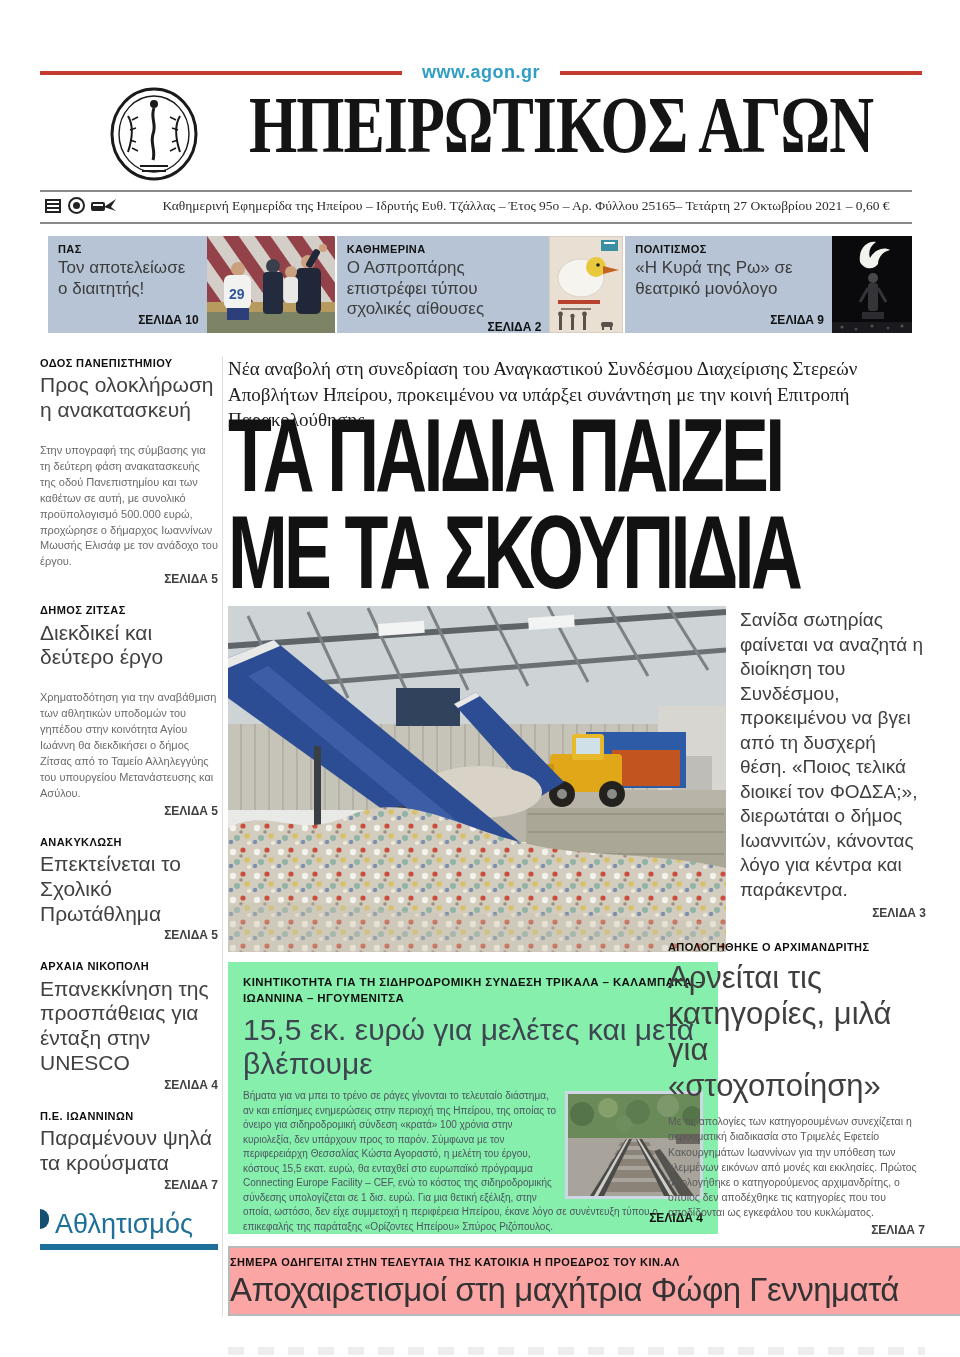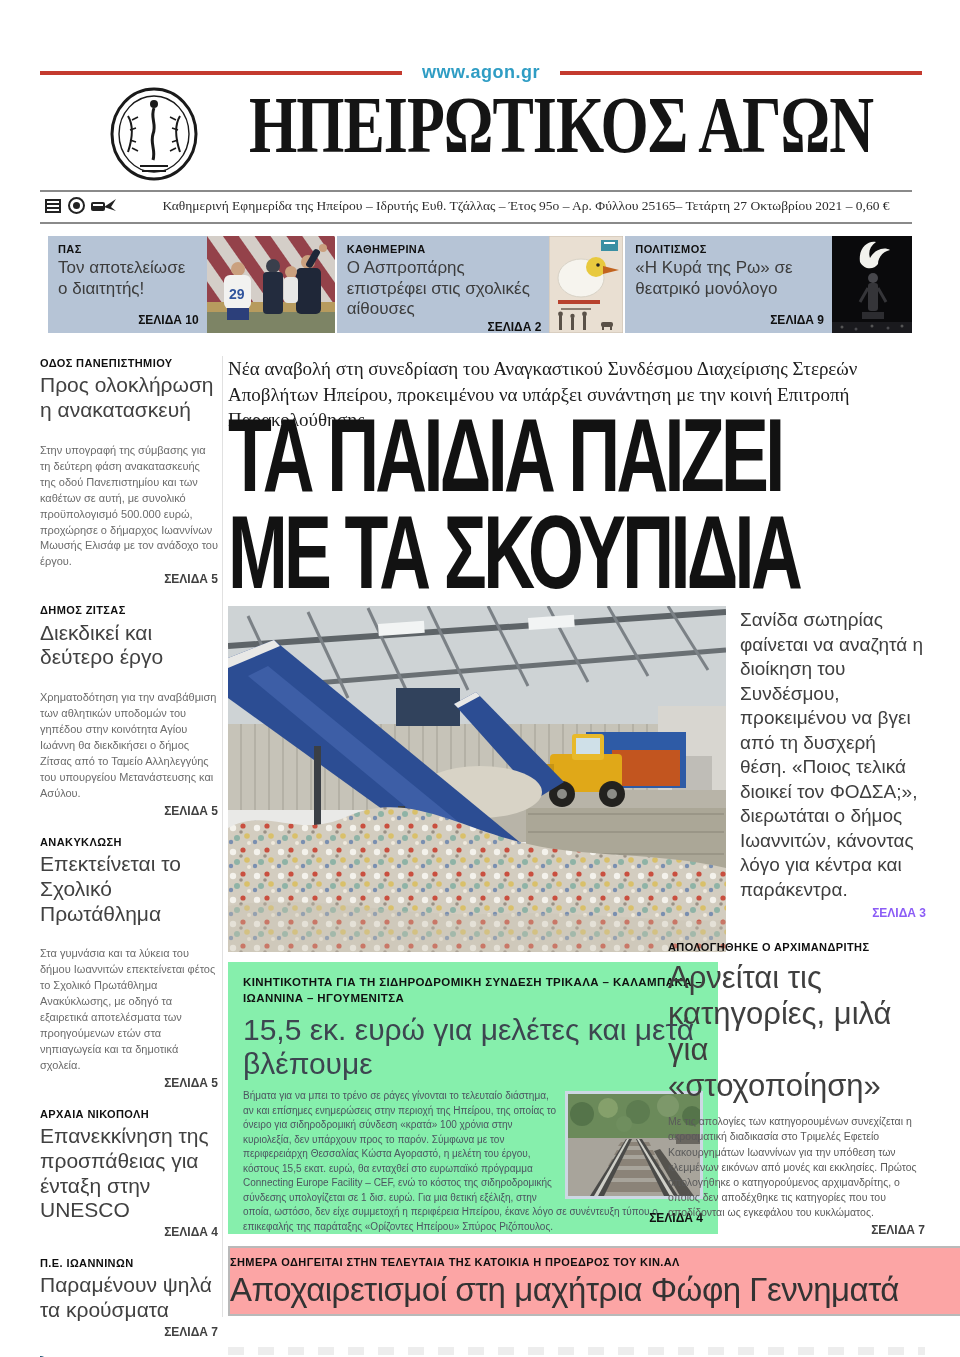--- a/index.html
+++ b/index.html
@@ -52,21 +52,21 @@
   
   .standfirst{font-family:"Liberation Serif",serif;font-size:19px;line-height:1.35;color:#202020;width:100%;}
   .mega-wrap{position:absolute;left:0;top:54px;width:697px;}
   .mega-line{
     font-weight:800;font-size:78px;letter-spacing:-4px;color:#121212;white-space:nowrap;
     transform:scale(.92,1.33);transform-origin:0 60%;height:97px;line-height:97px;
   }
   .photo-box{position:absolute;left:0;top:250px;width:498px;height:346px;background:#e9e9e7;}
   .side-text{position:absolute;left:512px;top:252px;width:186px;}
   .side-copy{font-size:19px;line-height:24.5px;color:#3f3f3f;}
-  .side-page{font-weight:700;font-size:12px;color:#8b5cf6;text-align:right;margin-top:4px;}
+  .side-page{font-weight:700;font-size:12px;color:#404040;text-align:right;margin-top:4px;}
   
   .rail-box{position:absolute;left:0;top:606px;width:490px;height:272px;background:#86efac;padding:13px 15px;box-sizing:border-box;}
   .rail-kicker{font-weight:700;font-size:11.5px;letter-spacing:.4px;color:#101010;line-height:1.35;}
   .rail-headline{font-size:30px;line-height:1.12;color:#3d4550;font-weight:400;margin-top:7px;}
   .rail-body{font-size:10px;line-height:1.45;color:#4c5560;margin-top:9px;}
   .rail-img{float:right;margin:2px 0 4px 8px;border:3px solid #cdd8e4;}
   .rail-page{position:absolute;right:15px;bottom:9px;font-weight:700;font-size:12px;color:#101010;}
   
   .court{position:absolute;left:440px;top:584px;width:257px;}
   .court-headline{font-size:31px;line-height:1.16;color:#3f3f3f;font-weight:400;margin-top:6px;}
@@ -163,21 +163,21 @@
         <circle cx="116" cy="12" r="4" fill="#caa07e"></circle>
         <circle cx="84" cy="36" r="6" fill="#caa07e"></circle>
         <rect x="77" y="41" width="14" height="26" rx="4" fill="#e8e8e6"></rect>
       </svg>
     </div>
   </div>
 
   <div class="teaser">
     <div class="teaser-text">
       <div class="teaser-kicker">ΚΑΘΗΜΕΡΙΝΑ</div>
-      <div class="teaser-headline">Ο Ασπροπάρης επιστρέφει στις σχολικές αίθουσες</div>
+      <div class="teaser-headline">Ο Ασπροπάρης επιστρέφει τύπου σχολικές αίθουσες</div>
       <div class="teaser-page">ΣΕΛΙΔΑ 2</div>
     </div>
     <div class="teaser-img">
       <svg width="74" height="97" viewBox="0 0 74 97">
         <rect width="74" height="97" fill="#e9dfd2" stroke="#c9bdae"></rect>
         <rect x="52" y="4" width="17" height="11" fill="#3a8fa3"></rect>
         <rect x="55" y="6" width="11" height="2" fill="#fff"></rect>
         <ellipse cx="32" cy="42" rx="23" ry="19" fill="#f6f4ee" stroke="#d8d2c6"></ellipse>
         <circle cx="47" cy="31" r="10" fill="#e8c93e"></circle>
         <path d="M54 30 L70 34 L54 38 Z" fill="#c2641f"></path>
@@ -236,21 +236,20 @@
   <div class="lc-article">
     <div class="kicker">ΔΗΜΟΣ ΖΙΤΣΑΣ</div>
     <div class="h-thin">Διεκδικεί και δεύτερο έργο</div>
     <div class="body-gray">Χρηματοδότηση για την αναβάθμιση των αθλητικών υποδομών του γηπέδου στην κοινότητα Αγίου Ιωάννη θα διεκδικήσει ο δήμος Ζίτσας από το Ταμείο Αλληλεγγύης του υπουργείου Μετανάστευσης και Ασύλου.</div>
     <div class="pageref">ΣΕΛΙΔΑ 5</div>
   </div>
 
   <div class="lc-article">
     <div class="kicker">ΑΝΑΚΥΚΛΩΣΗ</div>
     <div class="h-thin">Επεκτείνεται το Σχολικό Πρωτάθλημα</div>
-    <div class="body-gray">Στα γυμνάσια και τα λύκεια του δήμου Ιωαννιτών επεκτείνεται φέτος το Σχολικό Πρωτάθλημα Ανακύκλωσης, με οδηγό τα εξαιρετικά αποτελέσματα των προηγούμενων ετών στα νηπιαγωγεία και τα δημοτικά σχολεία.</div>
     <div class="pageref">ΣΕΛΙΔΑ 5</div>
   </div>
 
   <div class="lc-article">
     <div class="kicker">ΑΡΧΑΙΑ ΝΙΚΟΠΟΛΗ</div>
     <div class="h-thin">Επανεκκίνηση της προσπάθειας για ένταξη στην UNESCO</div>
     <div class="pageref">ΣΕΛΙΔΑ 4</div>
   </div>
 
   <div class="lc-article">

